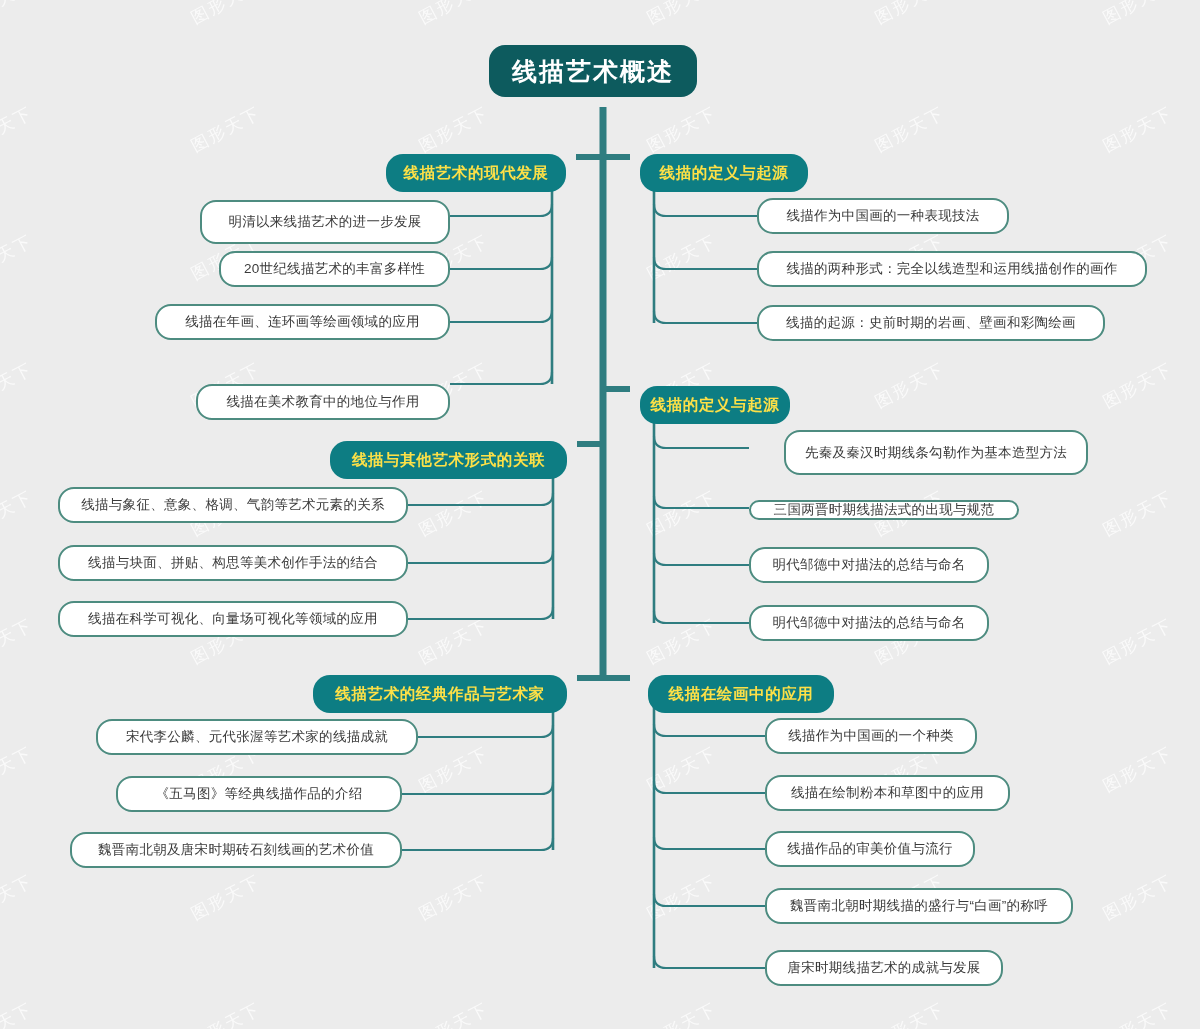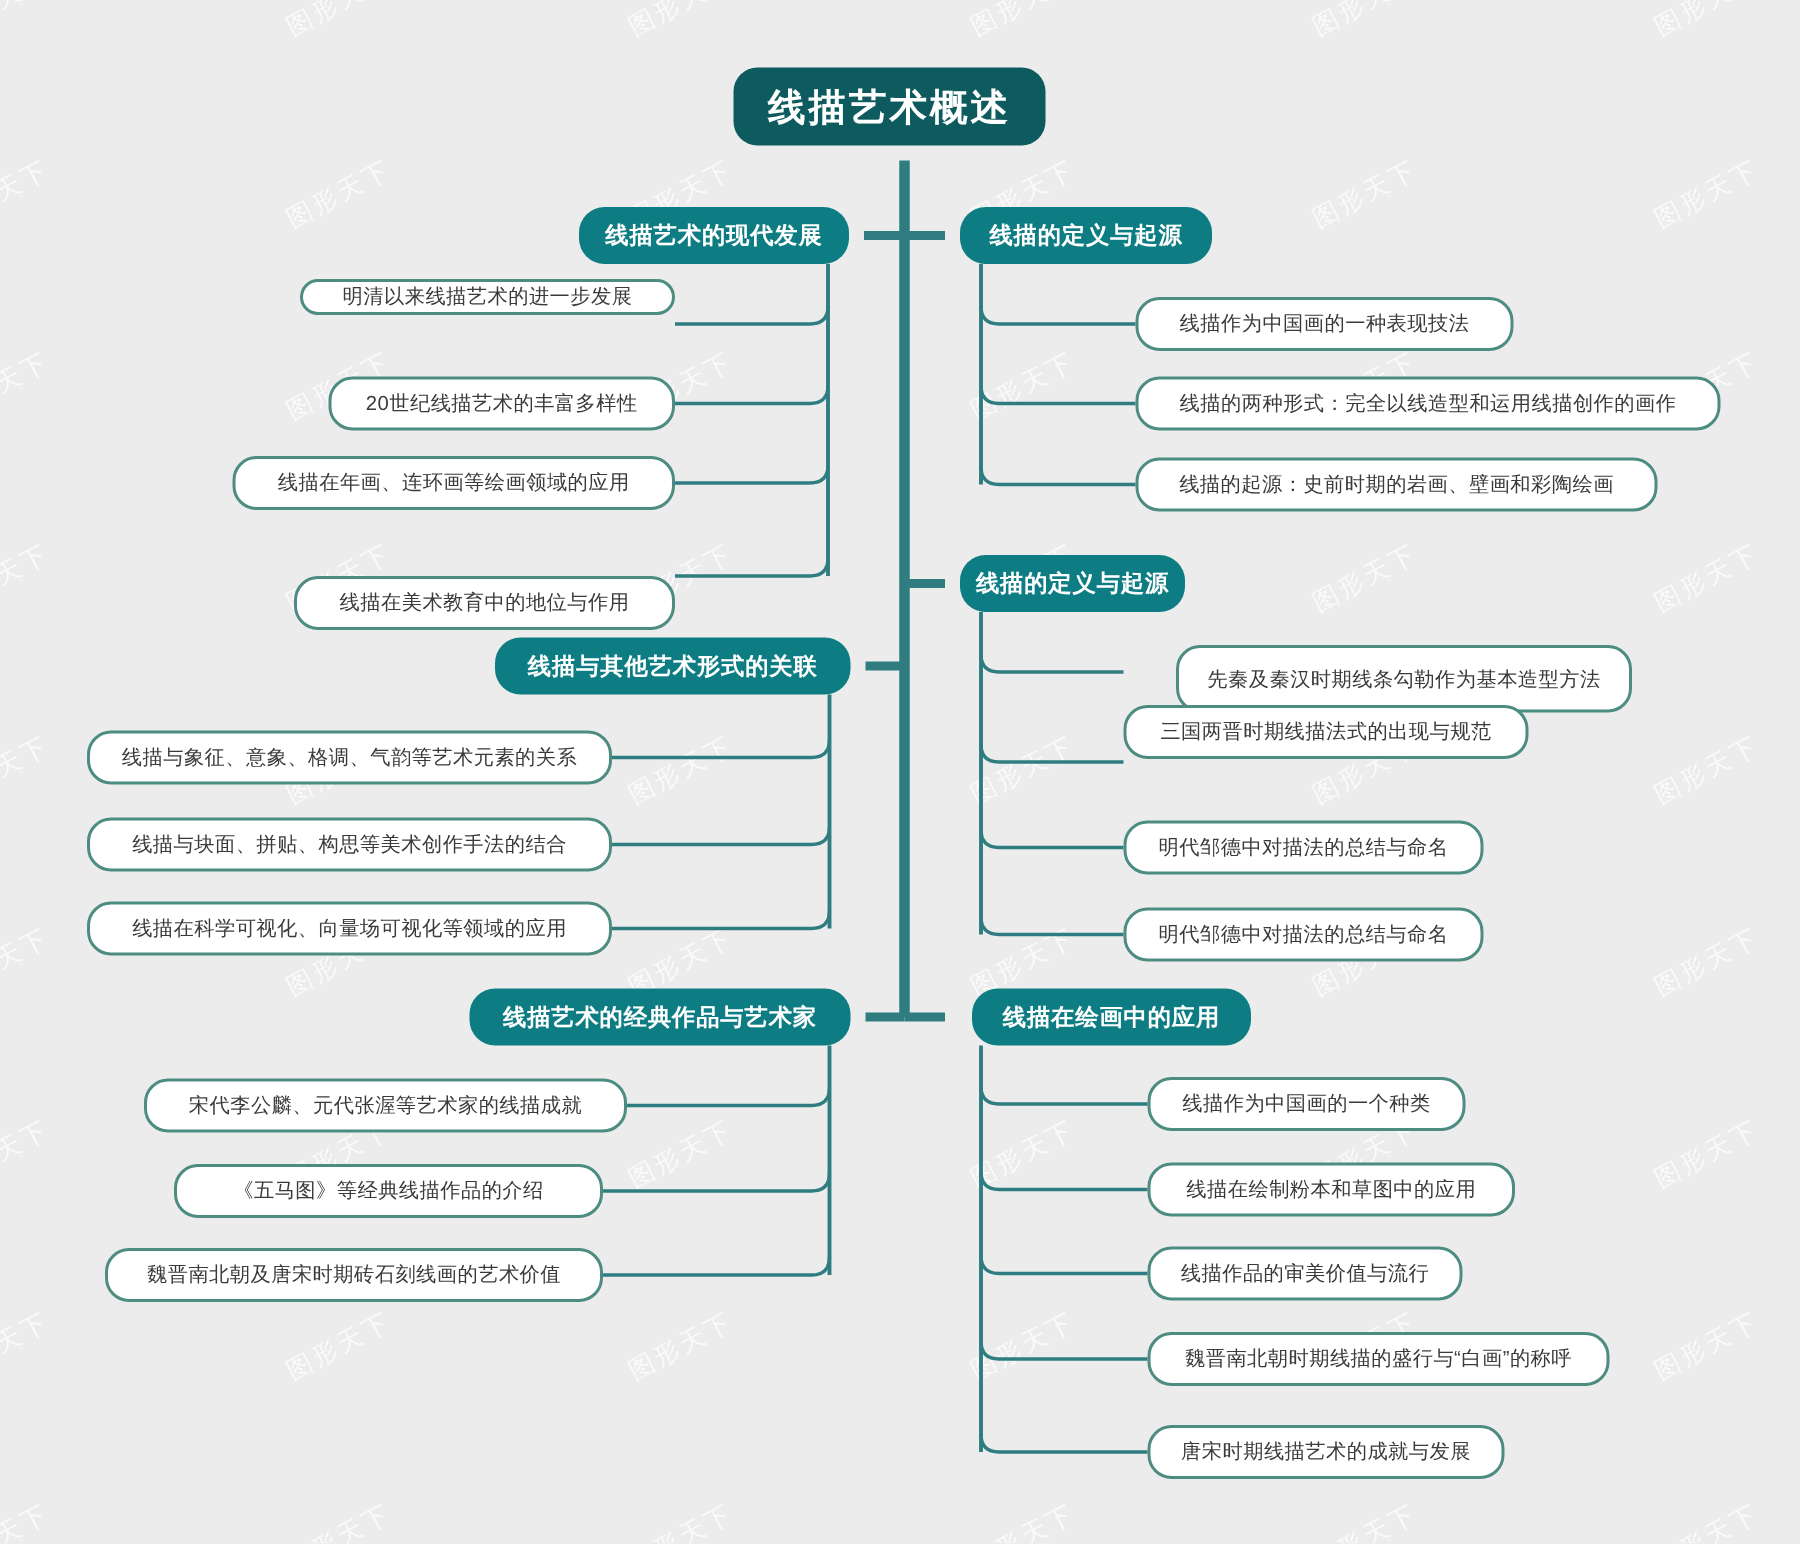--- a/index.html
+++ b/index.html
@@ -55,25 +55,26 @@
   .node.root {
     background: #0d5b5e;
     color: #ffffff;
     border-radius: 16px;
     font-size: 25px;
     font-weight: 700;
     letter-spacing: 2px;
   }
   .node.branch {
     background: #0d7d83;
-    color: #ffffff;
+    color: #fde047;
     border-radius: 17px;
     font-size: 15.5px;
     font-weight: 700;
     letter-spacing: 0.6px;
+    margin-top: 16px;
   }
   .node.leaf {
     background: #ffffff;
     color: #3a3a3a;
     border: 2px solid #4d8c80;
     border-radius: 16px;
     font-size: 13.5px;
     font-weight: 400;
     letter-spacing: 0.3px;
   }
@@ -179,29 +180,29 @@
     </svg>
 
   <div id="nodes">
       <div class="node root" style="left: 489px; top: 45px; width: 208px; height: 52px;">线描艺术概述</div>
       <div class="node branch" style="left: 386px; top: 138px; width: 180px; height: 38px;">线描艺术的现代发展</div>
       <div class="node branch" style="left: 640px; top: 138px; width: 168px; height: 38px;">线描的定义与起源</div>
       <div class="node branch" style="left: 640px; top: 370px; width: 150px; height: 38px;">线描的定义与起源</div>
       <div class="node branch" style="left: 330px; top: 425px; width: 237px; height: 38px;">线描与其他艺术形式的关联</div>
       <div class="node branch" style="left: 313px; top: 659px; width: 254px; height: 38px;">线描艺术的经典作品与艺术家</div>
       <div class="node branch" style="left: 648px; top: 659px; width: 186px; height: 38px;">线描在绘画中的应用</div>
-      <div class="node leaf" style="left: 200px; top: 186px; width: 250px; height: 24px;">明清以来线描艺术的进一步发展</div>
+      <div class="node leaf" style="left: 200px; top: 200px; width: 250px; height: 44px;">明清以来线描艺术的进一步发展</div>
       <div class="node leaf" style="left: 219px; top: 251px; width: 231px; height: 36px;">20世纪线描艺术的丰富多样性</div>
       <div class="node leaf" style="left: 155px; top: 304px; width: 295px; height: 36px;">线描在年画、连环画等绘画领域的应用</div>
       <div class="node leaf" style="left: 196px; top: 384px; width: 254px; height: 36px;">线描在美术教育中的地位与作用</div>
       <div class="node leaf" style="left: 757px; top: 198px; width: 252px; height: 36px;">线描作为中国画的一种表现技法</div>
       <div class="node leaf" style="left: 757px; top: 251px; width: 390px; height: 36px;">线描的两种形式：完全以线造型和运用线描创作的画作</div>
       <div class="node leaf" style="left: 757px; top: 305px; width: 348px; height: 36px;">线描的起源：史前时期的岩画、壁画和彩陶绘画</div>
       <div class="node leaf" style="left: 784px; top: 430px; width: 304px; height: 45px; text-align: right;">先秦及秦汉时期线条勾勒作为基本造型方法</div>
-      <div class="node leaf" style="left: 749px; top: 470px; width: 270px; height: 36px;">三国两晋时期线描法式的出现与规范</div>
+      <div class="node leaf" style="left: 749px; top: 500px; width: 270px; height: 20px;">三国两晋时期线描法式的出现与规范</div>
       <div class="node leaf" style="left: 749px; top: 547px; width: 240px; height: 36px;">明代邹德中对描法的总结与命名</div>
       <div class="node leaf" style="left: 749px; top: 605px; width: 240px; height: 36px;">明代邹德中对描法的总结与命名</div>
       <div class="node leaf" style="left: 58px; top: 487px; width: 350px; height: 36px;">线描与象征、意象、格调、气韵等艺术元素的关系</div>
       <div class="node leaf" style="left: 58px; top: 545px; width: 350px; height: 36px;">线描与块面、拼贴、构思等美术创作手法的结合</div>
       <div class="node leaf" style="left: 58px; top: 601px; width: 350px; height: 36px;">线描在科学可视化、向量场可视化等领域的应用</div>
       <div class="node leaf" style="left: 96px; top: 719px; width: 322px; height: 36px; text-align: right;">宋代李公麟、元代张渥等艺术家的线描成就</div>
       <div class="node leaf" style="left: 116px; top: 776px; width: 286px; height: 36px;">《五马图》等经典线描作品的介绍</div>
       <div class="node leaf" style="left: 70px; top: 832px; width: 332px; height: 36px;">魏晋南北朝及唐宋时期砖石刻线画的艺术价值</div>
       <div class="node leaf" style="left: 765px; top: 718px; width: 212px; height: 36px;">线描作为中国画的一个种类</div>
       <div class="node leaf" style="left: 765px; top: 775px; width: 245px; height: 36px;">线描在绘制粉本和草图中的应用</div>

